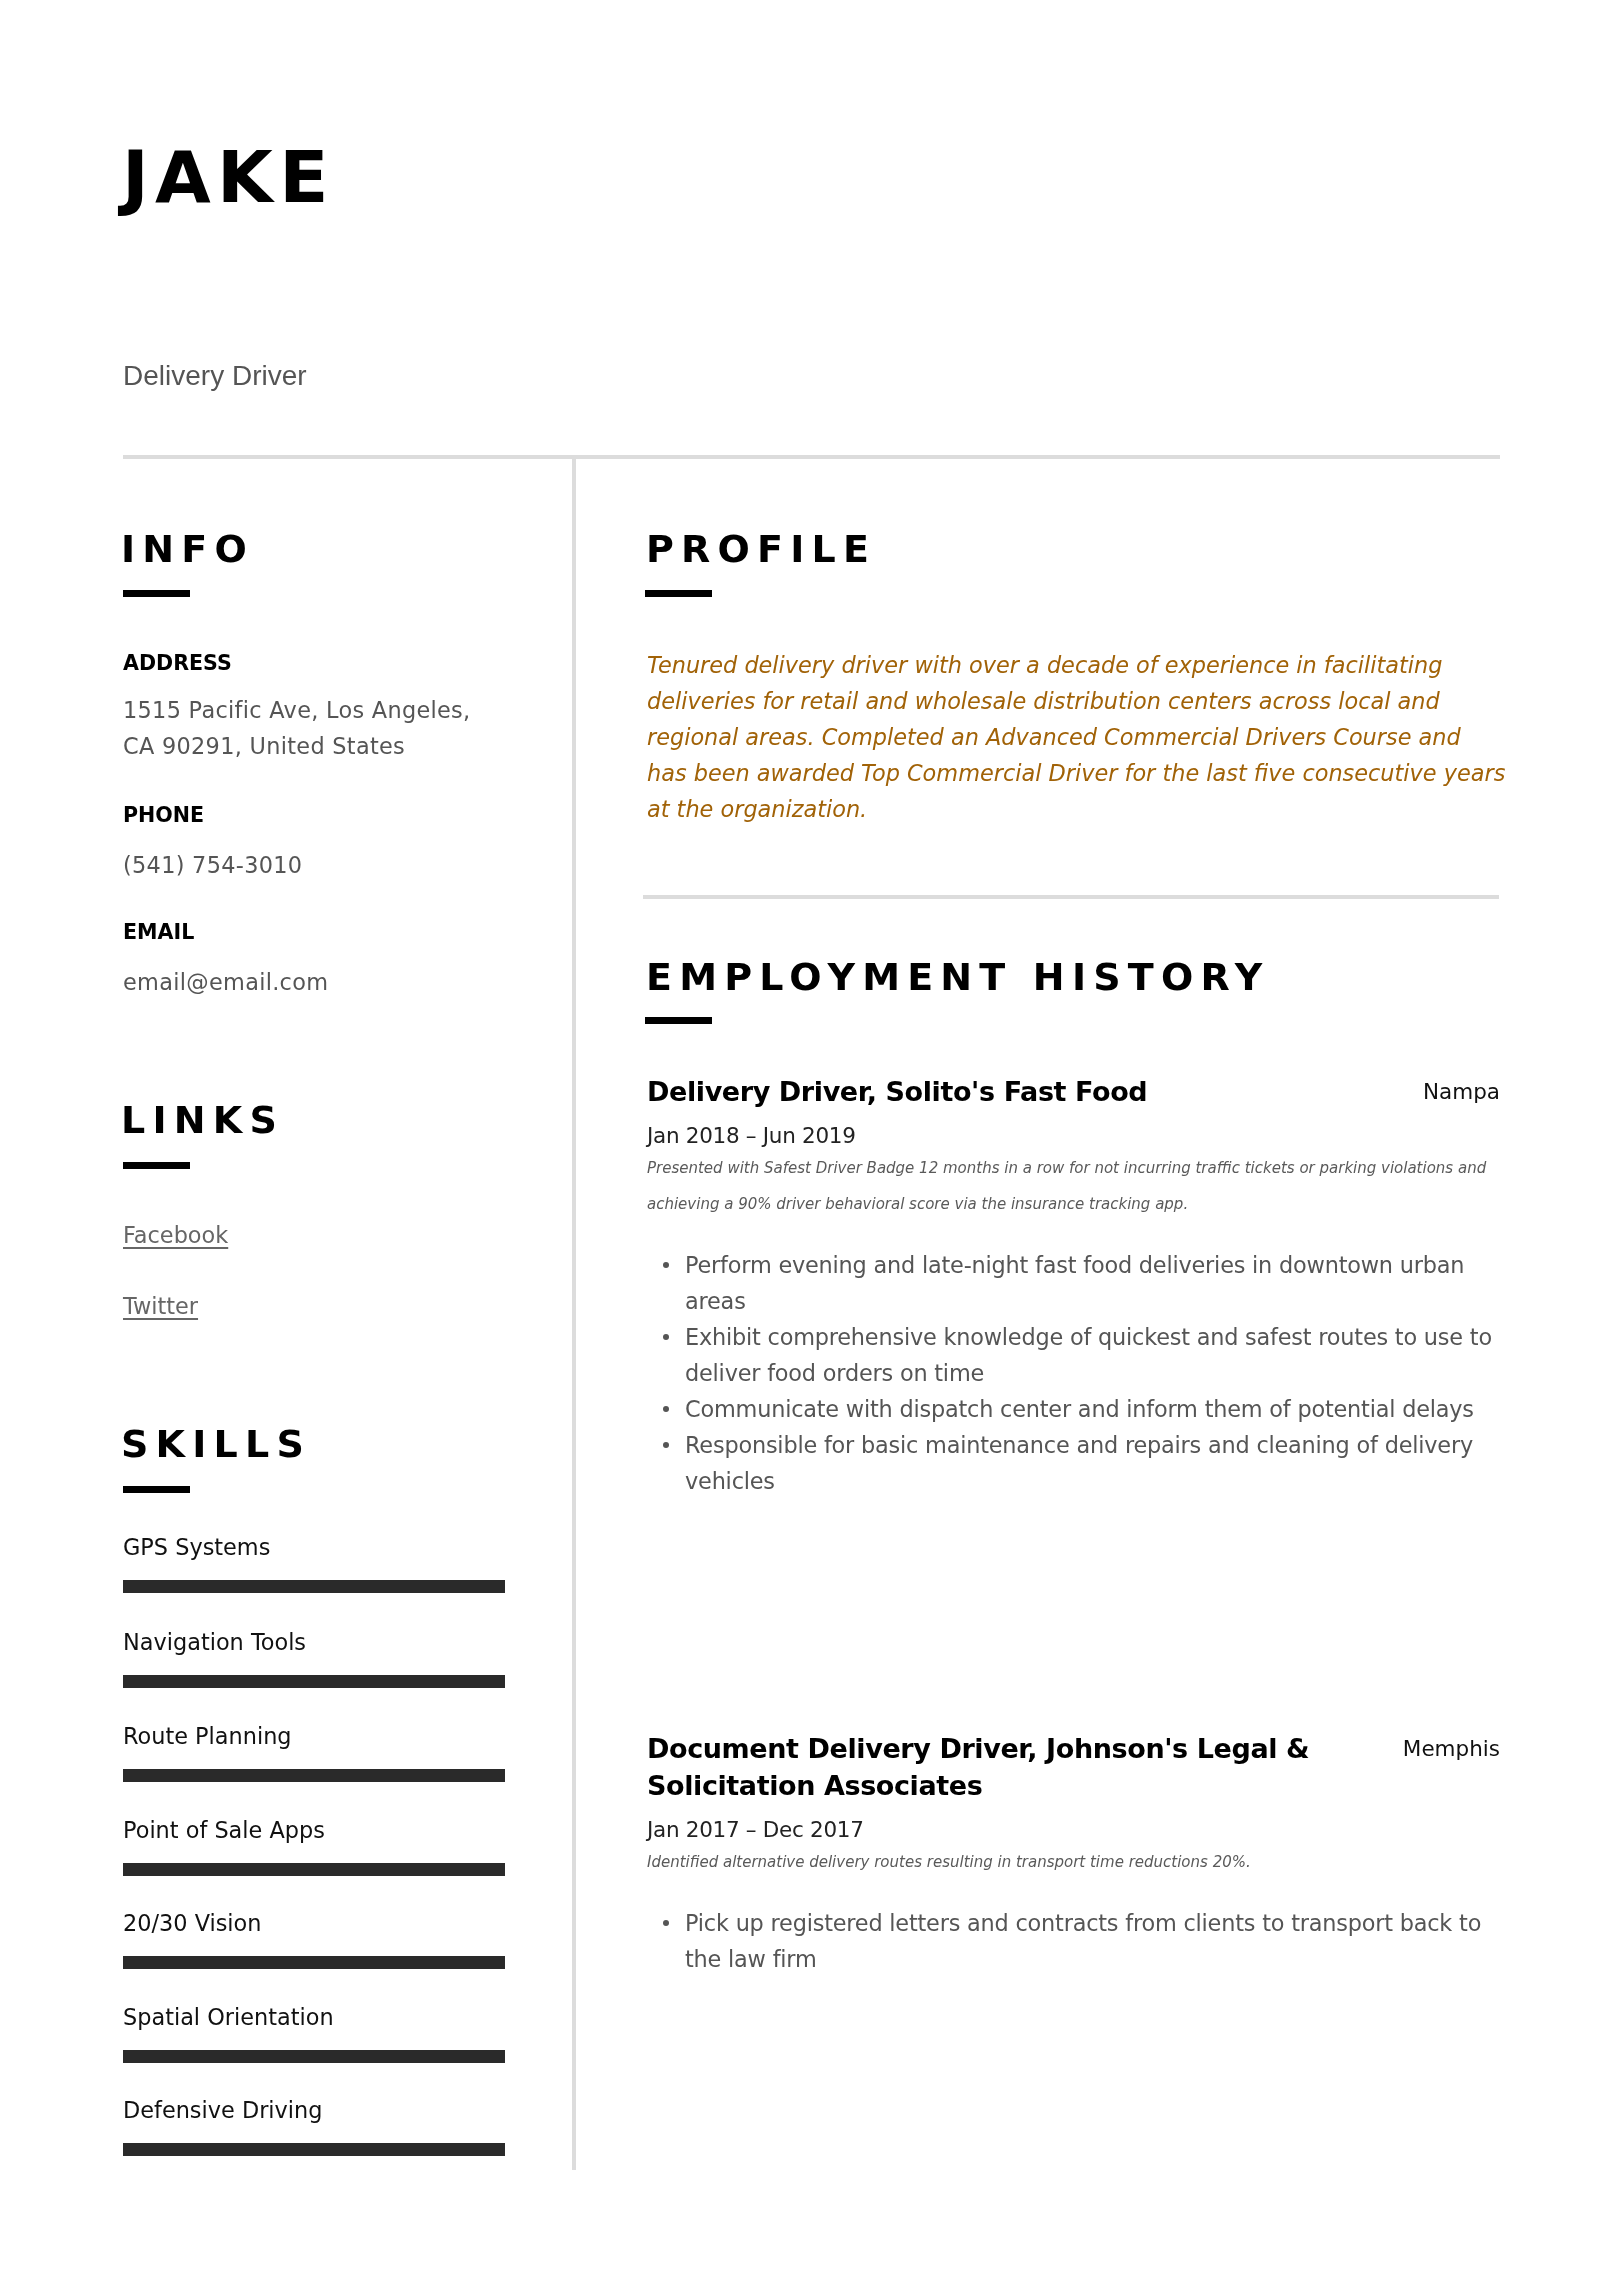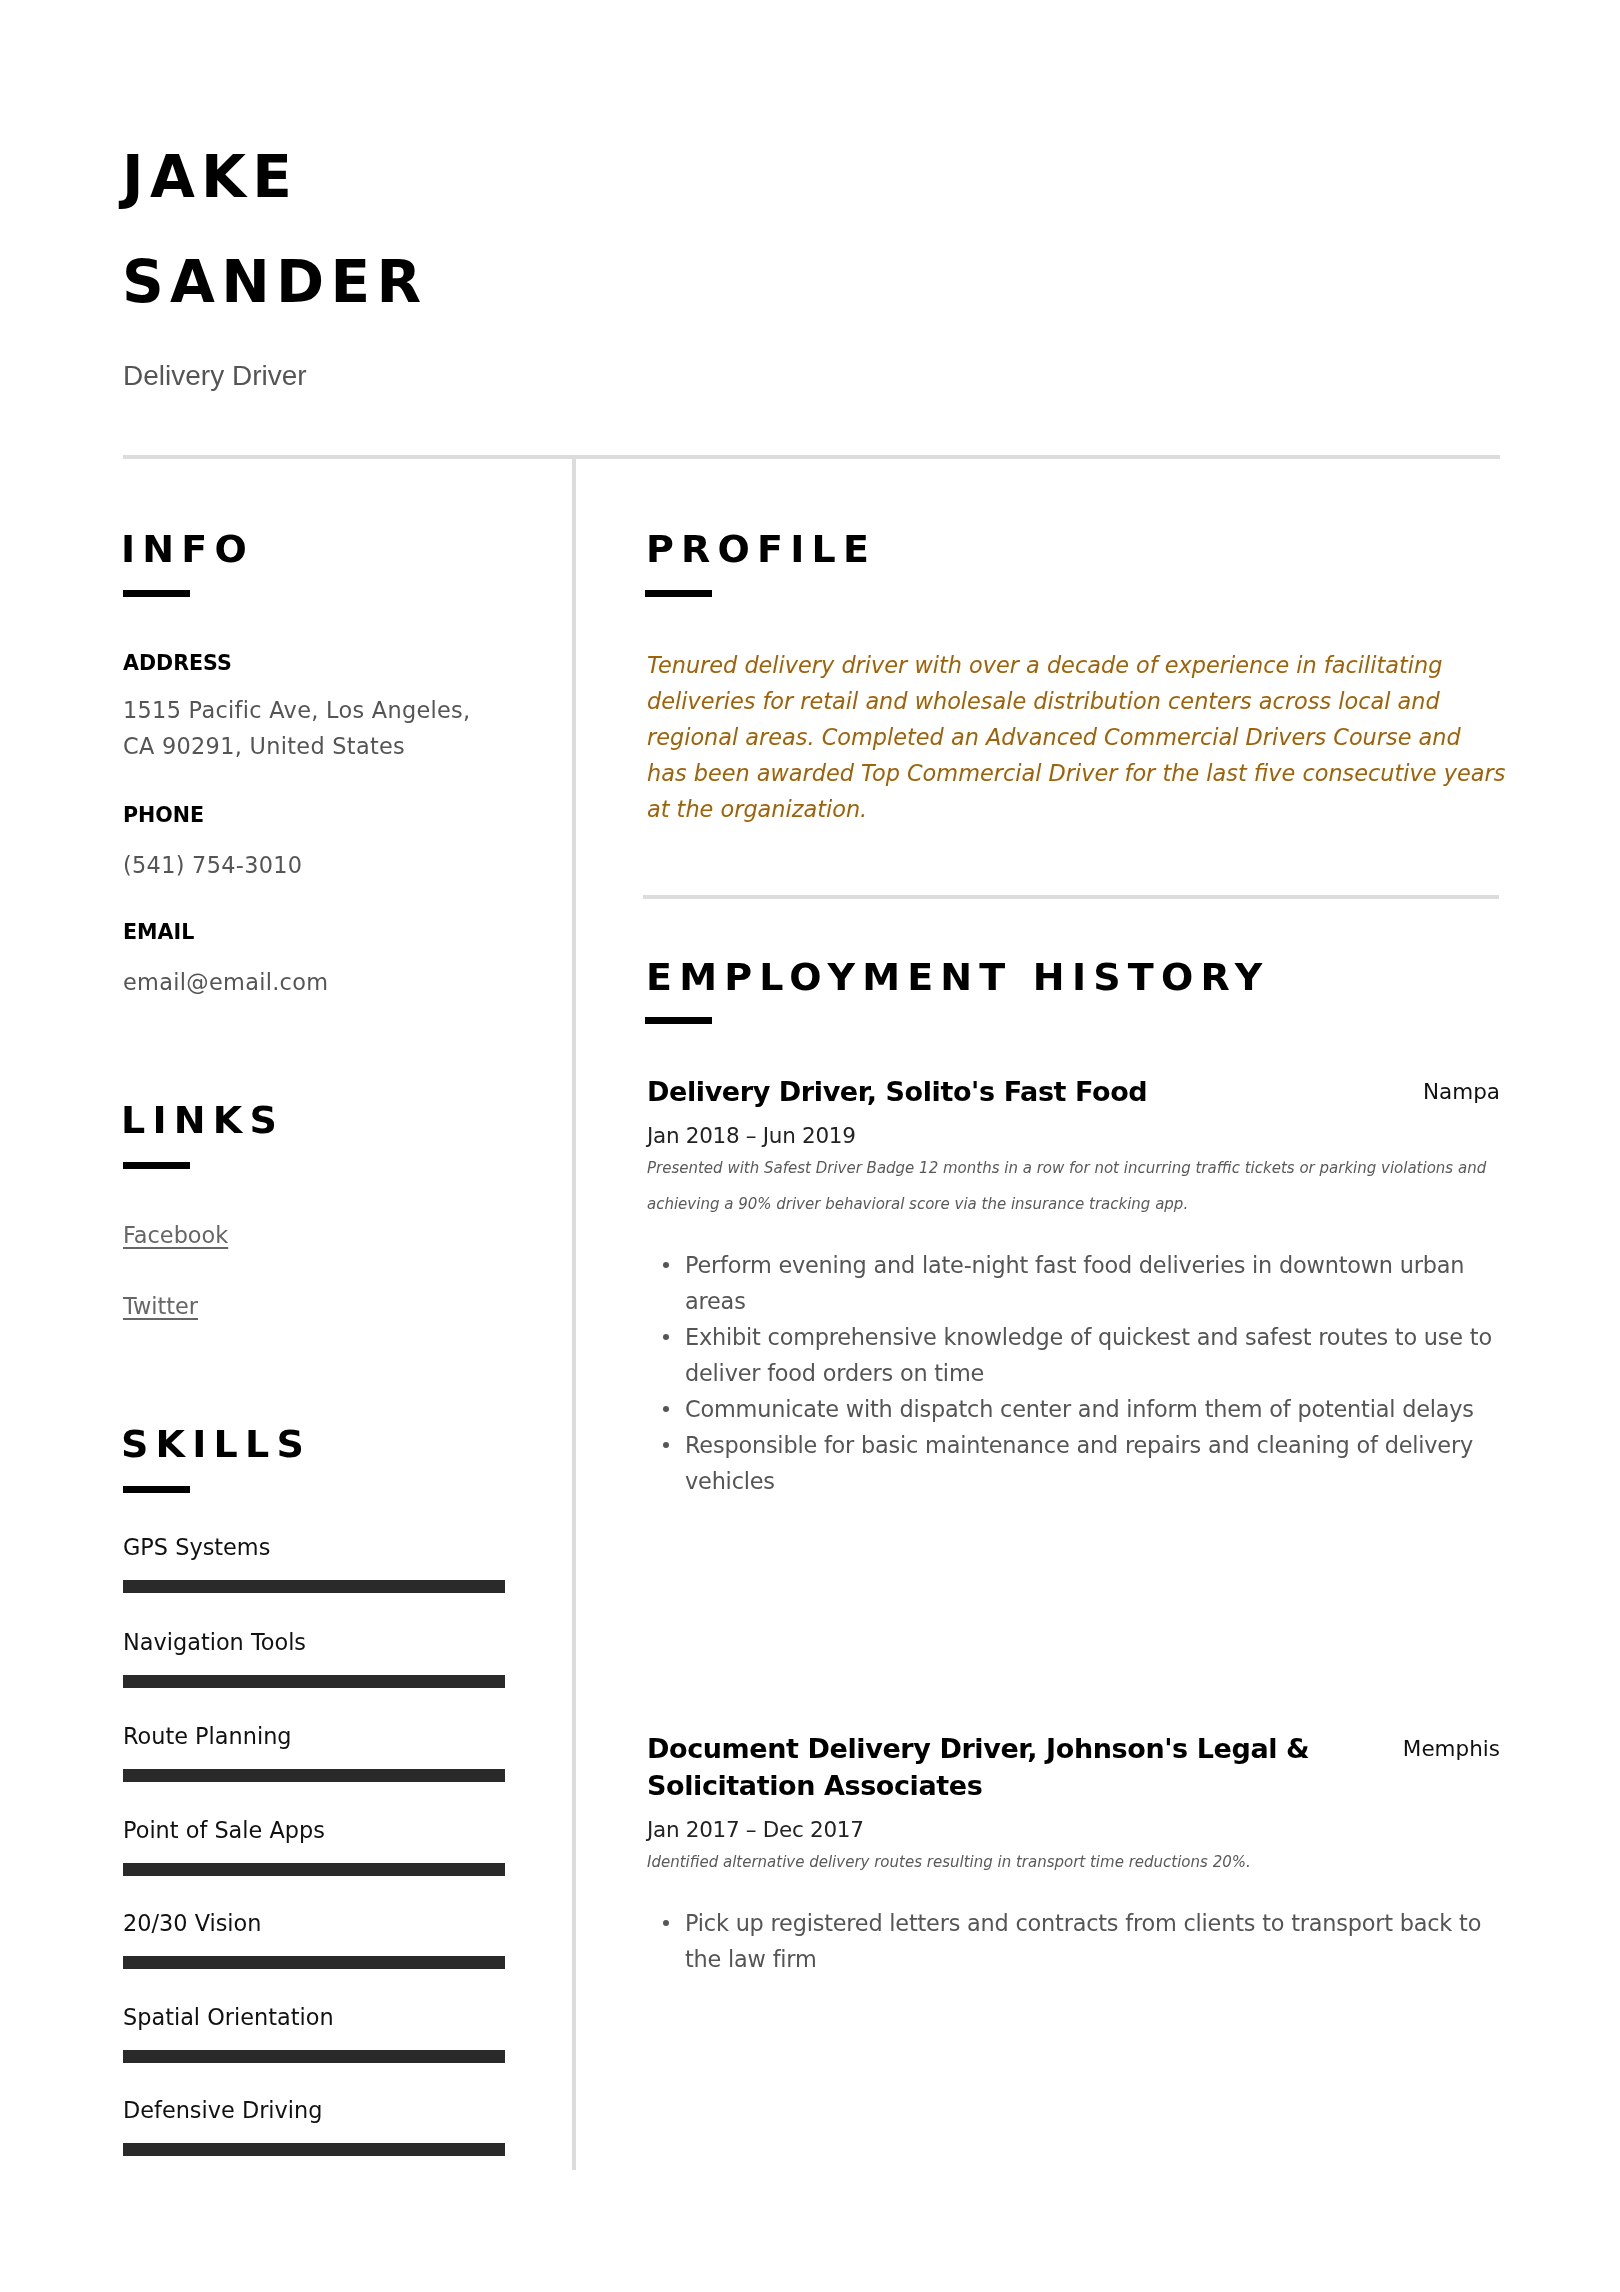--- a/index.html
+++ b/index.html
@@ -2,21 +2,21 @@
 <html style="font-size:14.3px"><head>
 <meta charset="utf-8">
 <style>
   html, body { margin: 0; padding: 0; background: #ffffff; }
   body { width: 1620px; height: 2293px; position: relative; overflow: hidden;
          font-family: "DejaVu Sans", "Liberation Sans", sans-serif; color: #000; }
   .abs { position: absolute; }
 
   
   .name { left: 122px; top: 125px; margin: 0; font-family: "DejaVu Sans", sans-serif;
-          font-weight: bold; font-size: 58px; line-height: 105px; letter-spacing: 6.3px; color: #000; }
+          font-weight: bold; font-size: 72px; line-height: 105px; letter-spacing: 6.3px; color: #000; }
   .name span { display: block; white-space: nowrap; }
   .subtitle { left: 123px; top: 358px; font-family: "Liberation Sans", sans-serif;
               font-size: 28px; line-height: 36px; color: #555; }
 
   .rule-h { left: 123px; top: 455px; width: 1377px; height: 3.6px; background: #dcdcdc; }
   .rule-v { left: 572px; top: 459px; width: 3.6px; height: 1711px; background: #dcdcdc; }
 
   
   .sec-title { font-family: "DejaVu Sans", sans-serif; font-weight: bold; font-size: 38px;
                letter-spacing: 7.2px; line-height: 45px; color: #000; white-space: nowrap; }
@@ -55,21 +55,20 @@
   .job-bullets li { position: relative; font-family: "DejaVu Sans", sans-serif; font-size: 22.4px;
                     line-height: 36px; color: #555; width: 817px; letter-spacing: -0.2px; }
   .job-bullets li::before { content: ""; position: absolute; left: -22.4px; top: 15px; width: 6.3px; height: 6.3px;
                             border-radius: 50%; background: #555; }
 </style>
 </head>
 <body>
 
 <h1 class="abs name">
   <span>JAKE</span>
-  <span>SANDER</span>
 </h1>
 <div class="abs subtitle">Delivery Driver</div>
 
 <div class="abs rule-h"></div>
 <div class="abs rule-v"></div>
 
 <div class="abs sec-title" style="left:121px; top:527px;">INFO</div>
 <div class="abs sec-bar" style="left:123px; top:590px;"></div>
 
 <div class="abs label" style="left:123px; top:650px;">ADDRESS</div>

